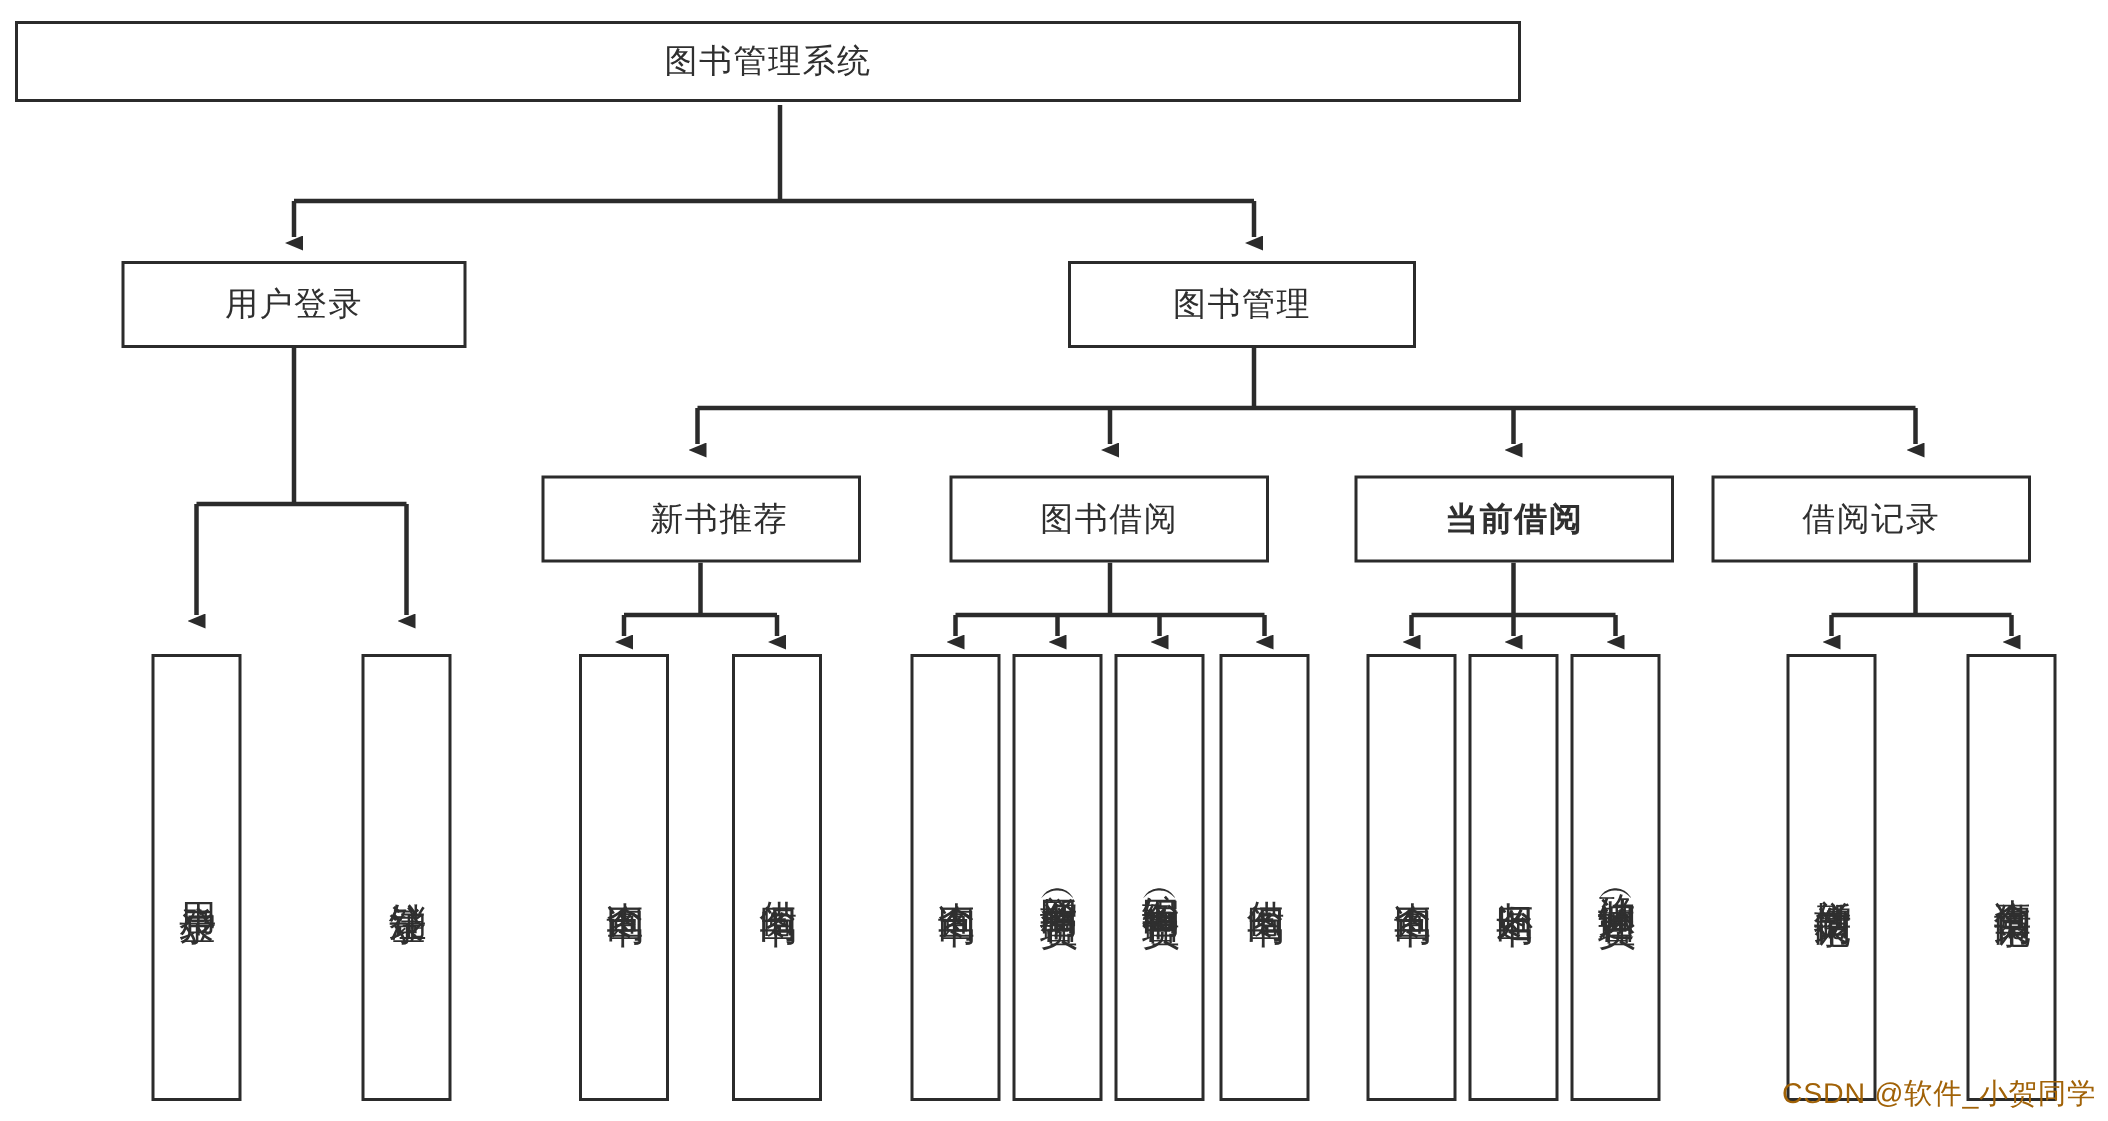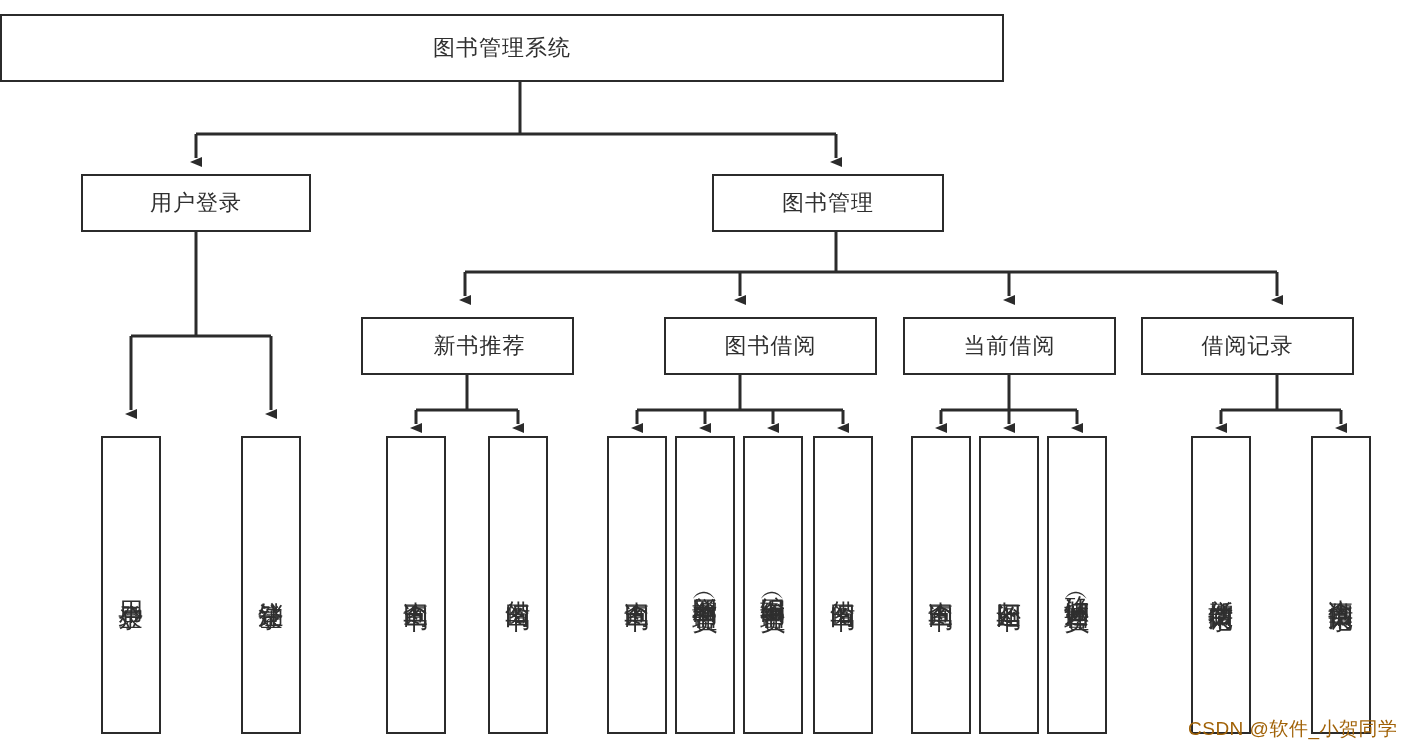--- a/index.html
+++ b/index.html
@@ -119,41 +119,41 @@
       <path d="M1009,410 L1009,424" marker-end="url(#arrow)"></path>
       <path d="M1077,410 L1077,424" marker-end="url(#arrow)"></path>
 
       <path d="M1277,375 L1277,410"></path>
       <path d="M1221,410 L1341,410"></path>
       <path d="M1221,410 L1221,424" marker-end="url(#arrow)"></path>
       <path d="M1341,410 L1341,424" marker-end="url(#arrow)"></path>
     </g>
   </svg>
 
-  <div class="node h" style="left:0; top:14px; width:1004px; height:68px;">
+  <div class="node h" style="left:10px; top:14px; width:1004px; height:54px;">
     <span class="lbl">图书管理系统</span>
   </div>
 
   <div class="node h" style="left:81px; top:174px; width:230px; height:58px;">
     <span class="lbl">用户登录</span>
   </div>
 
   <div class="node h" style="left:712px; top:174px; width:232px; height:58px;">
     <span class="lbl">图书管理</span>
   </div>
 
   <div class="node h" style="left:361px; top:317px; width:213px; height:58px;padding-left:24px;">
     <span class="lbl">新书推荐</span>
   </div>
 
-  <div class="node h" style="left:633px; top:317px; width:213px; height:58px;margin-left:31px;">
+  <div class="node h" style="left:633px; top:317px; width:213px; height:58px;">
     <span class="lbl">图书借阅</span>
   </div>
 
-  <div class="node h" style="left:903px; top:317px; width:213px; height:58px;">
+  <div class="node h" style="left:903px; top:317px; width:213px; height:58px;font-weight:bold;">
     <span class="lbl">当前借阅</span>
   </div>
 
   <div class="node h" style="left:1141px; top:317px; width:213px; height:58px;">
     <span class="lbl">借阅记录</span>
   </div>
 
   <div class="node v" style="left:101px; top:436px; width:60px; height:298px;">
     <span class="lbl">用户登录</span>
   </div>

